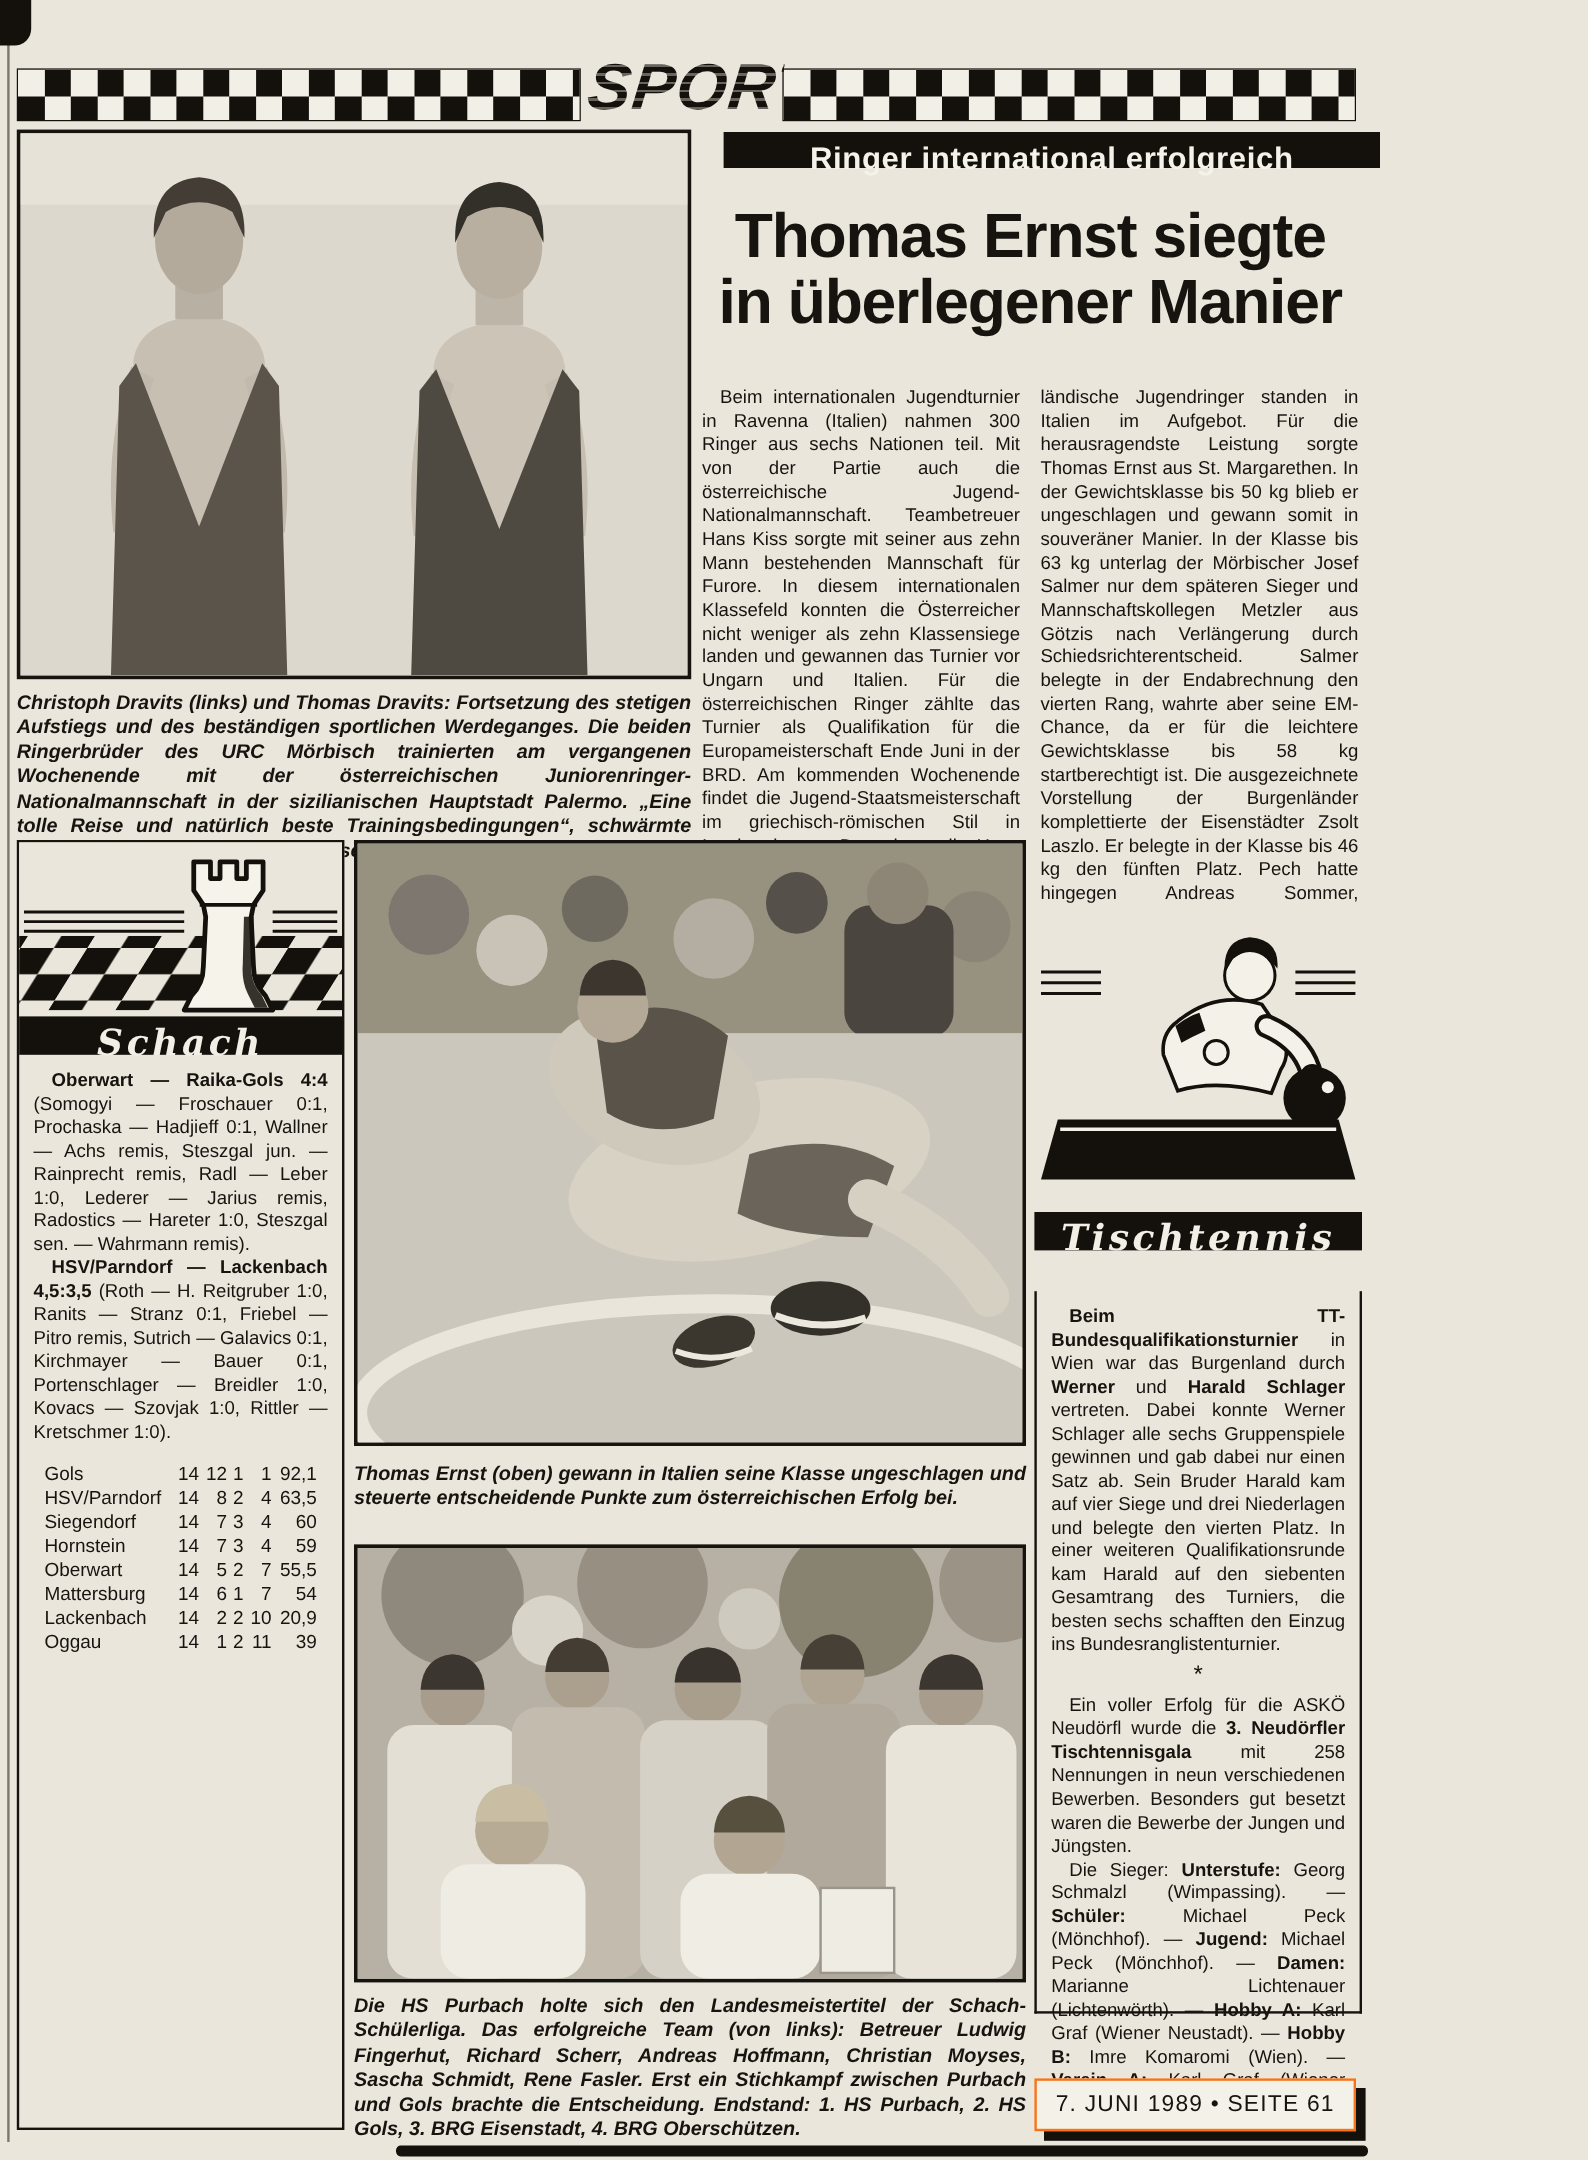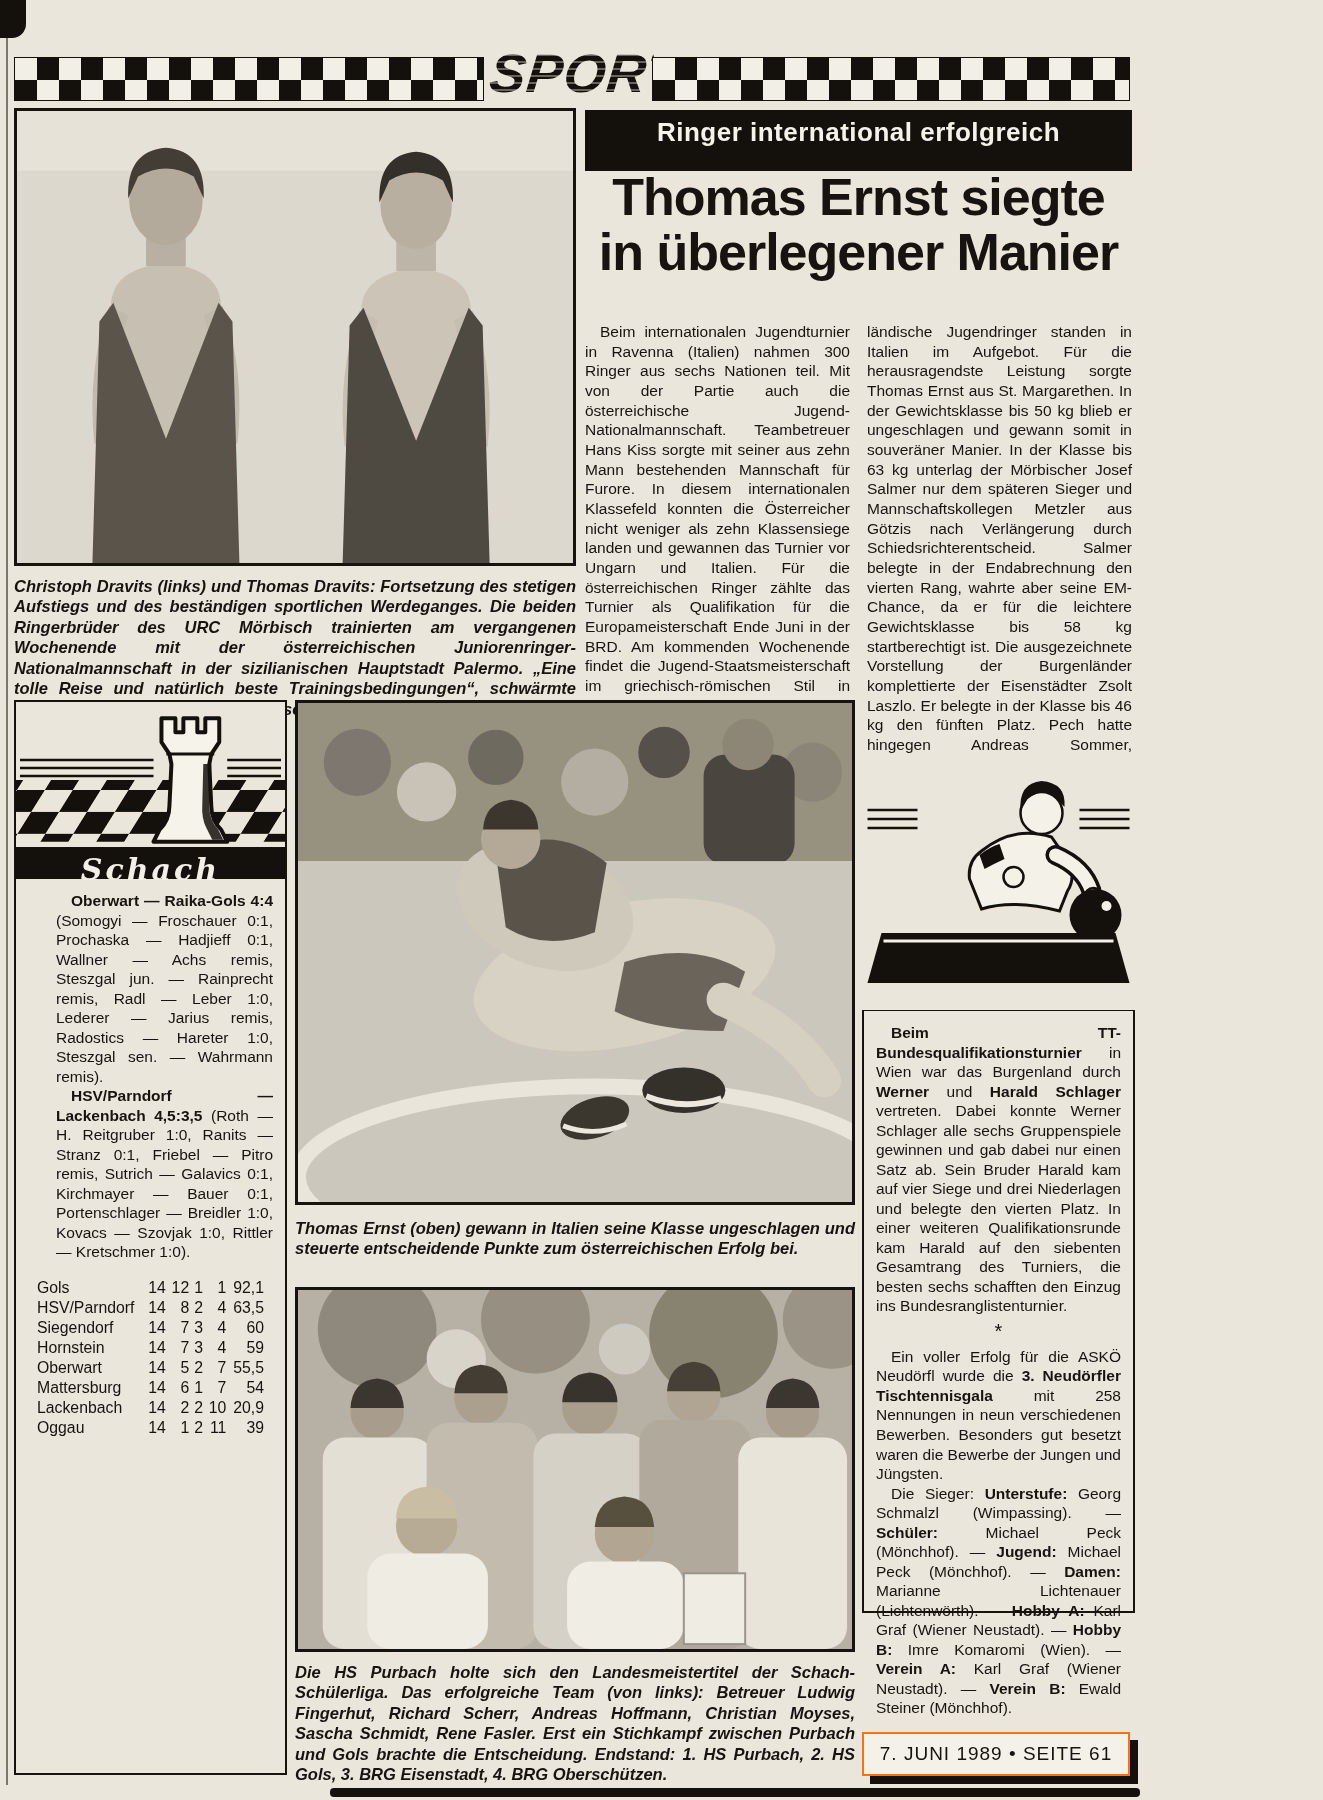--- a/index.html
+++ b/index.html
@@ -28,21 +28,21 @@
   .body-par{margin:0;text-indent:15px;}
   .no-indent{text-indent:0;}
   .b{font-weight:bold;}
 
   
   .section-box{border:2px solid #17140f;display:flex;flex-direction:column;background:#eae6dc;}
   .art-area{flex:0 0 auto;background:#eae6dc;}
   .art-area svg{display:block;width:100%;height:100%;}
   .band{background:#14110c;color:#f3efe7;text-align:center;font-family:"DejaVu Serif",serif;
         font-style:italic;font-weight:bold;font-size:30px;height:32px;line-height:46px;letter-spacing:3px;flex:0 0 auto;}
-  .section-text{padding:12px 12px 0;font-size:15.5px;line-height:1.26;text-align:justify;hyphens:auto;margin-left:28px;}
+  .section-text{padding:12px 12px 0;font-size:15.5px;line-height:1.26;text-align:justify;hyphens:auto;}
   .standings{margin:16px 0 0;border-collapse:collapse;width:100%;font-size:15.8px;}
   .standings td{padding:1px 0;}
   .standings td.num{text-align:right;padding-left:4px;white-space:nowrap;}
 
   .tt-art{background:#eae6dc;}
   .tt-art svg{display:block;width:100%;height:100%;}
   .tt-text{border:2px solid #17140f;border-top:none;padding:12px 12px 0;font-size:15.5px;line-height:1.26;text-align:justify;hyphens:auto;background:#eae6dc;}
   .star{text-align:center;font-size:20px;margin:3px 0;text-indent:0;}
 
   .footer-box{border:2px solid #f97316;background:#f4f1e9;box-shadow:8px 8px 0 #14110c;
@@ -85,21 +85,21 @@
         <ellipse cx="150" cy="95" rx="36" ry="44" fill="#b9afa0"></ellipse>
         <path d="M113 92 Q111 44 150 41 Q189 44 187 92 L177 70 Q150 54 123 70 Z" fill="#332f29"></path>
         <path d="M93 201 Q70 266 78 338 L101 335 Q94 266 112 211 Z" fill="#c5beb1"></path>
         <path d="M207 201 Q230 266 222 338 L199 335 Q206 266 188 211 Z" fill="#c5beb1"></path>
         <path d="M97 198 L150 332 L203 198 L217 216 L224 455 L76 455 L83 216 Z" fill="#4e4941"></path>
       </g>
     </svg>
   </div>
   <div class="abs caption" style="left:14px;top:576px;width:562px;">Christoph Dravits (links) und Thomas Dravits: Fortsetzung des stetigen Aufstiegs und des beständigen sportlichen Werdeganges. Die beiden Ringerbrüder des URC Mörbisch trainierten am vergangenen Wochenende mit der österreichischen Juniorenringer-Nationalmannschaft in der sizilianischen Hauptstadt Palermo. „Eine tolle Reise und natürlich beste Trainingsbedingungen“, schwärmte Thomas Dravits kurz vor der Abreise.</div>
 
-  <div class="abs kicker" style="left:585px;top:110px;width:547px;height:61px;">Ringer international erfolgreich</div>
+  <div class="abs kicker" style="left:603px;top:110px;width:547px;height:30px;">Ringer international erfolgreich</div>
   <div class="abs headline" style="left:585px;top:170px;width:547px;">
     <div>Thomas Ernst siegte</div>
     <div>in überlegener Manier</div>
   </div>
   <div class="abs body-col" style="left:585px;top:322px;width:265px;">
       <p class="body-par">Beim internationalen Jugendturnier in Ravenna (Italien) nahmen 300 Ringer aus sechs Nationen teil. Mit von der Partie auch die österreichische Jugend-Nationalmannschaft. Teambetreuer Hans Kiss sorgte mit seiner aus zehn Mann bestehenden Mannschaft für Furore. In diesem internationalen Klassefeld konnten die Österreicher nicht weniger als zehn Klassensiege landen und gewannen das Turnier vor Ungarn und Italien. Für die österreichischen Ringer zählte das Turnier als Qualifikation für die Europameisterschaft Ende Juni in der BRD. Am kommenden Wochenende findet die Jugend-Staatsmeisterschaft im griechisch-römischen Stil in Innsbruck statt. Danach vergibt Hans Kiss die EM-Tickets.</p>
       <p class="body-par">Mit Hans Kiss ist nicht nur ein Burgenländer Teambetreuer, auch vier burgen-</p>
     </div>
   <div class="abs body-col" style="left:867px;top:322px;width:265px;">
       <p class="body-par no-indent">ländische Jugendringer standen in Italien im Aufgebot. Für die herausragendste Leistung sorgte Thomas Ernst aus St. Margarethen. In der Gewichtsklasse bis 50 kg blieb er ungeschlagen und gewann somit in souveräner Manier. In der Klasse bis 63 kg unterlag der Mörbischer Josef Salmer nur dem späteren Sieger und Mannschaftskollegen Metzler aus Götzis nach Verlängerung durch Schiedsrichterentscheid. Salmer belegte in der Endabrechnung den vierten Rang, wahrte aber seine EM-Chance, da er für die leichtere Gewichtsklasse bis 58 kg startberechtigt ist. Die ausgezeichnete Vorstellung der Burgenländer komplettierte der Eisenstädter Zsolt Laszlo. Er belegte in der Klasse bis 46 kg den fünften Platz. Pech hatte hingegen Andreas Sommer, normalerweise ein potentieller Sieganwärter. Er erlitt im ersten Kampf ein Cut über dem Auge und bekam vom Arzt Wettkampfverbot.</p>
@@ -291,21 +291,21 @@
       <circle cx="230" cy="142" r="9" fill="#f4f1e8" stroke="#14110c" stroke-width="2.5"></circle>
       <circle cx="232" cy="160" r="26" fill="#14110c"></circle>
       <circle cx="243" cy="151" r="5" fill="#f4f1e8"></circle>
       <circle cx="178" cy="58" r="21" fill="#f4f1e8" stroke="#14110c" stroke-width="2.5"></circle>
       <path d="M157 56 Q155 28 178 26 Q203 28 201 52 L190 40 Q178 33 164 44 Z" fill="#14110c"></path>
       <polygon points="18,178 252,178 266,228 4,228" fill="#14110c"></polygon>
       <line x1="20" y1="186" x2="250" y2="186" stroke="#f4f1e8" stroke-width="3"></line>
     </svg>
   </div>
   <div class="abs band" style="left:862px;top:1010px;width:273px;">Tischtennis</div>
-  <div class="abs tt-text" style="left:862px;top:1011px;width:273px;height:602px;">
+  <div class="abs tt-text" style="left:862px;top:1076px;width:273px;height:602px;">
       <p class="body-par"><span class="b">Beim TT-Bundesqualifikationsturnier</span><span> in Wien war das Burgenland durch </span><span class="b">Werner</span><span> und </span><span class="b">Harald Schlager</span><span> vertreten. Dabei konnte Werner Schlager alle sechs Gruppenspiele gewinnen und gab dabei nur einen Satz ab. Sein Bruder Harald kam auf vier Siege und drei Niederlagen und belegte den vierten Platz. In einer weiteren Qualifikationsrunde kam Harald auf den siebenten Gesamtrang des Turniers, die besten sechs schafften den Einzug ins Bundesranglistenturnier.</span></p>
       <p class="star">*</p>
       <p class="body-par"><span>Ein voller Erfolg für die ASKÖ Neudörfl wurde die </span><span class="b">3. Neudörfler Tischtennisgala</span><span> mit 258 Nennungen in neun verschiedenen Bewerben. Besonders gut besetzt waren die Bewerbe der Jungen und Jüngsten.</span></p>
       <p class="body-par"><span>Die Sieger: </span><span class="b">Unterstufe:</span><span> Georg Schmalzl (Wimpassing). — </span><span class="b">Schüler:</span><span> Michael Peck (Mönchhof). — </span><span class="b">Jugend:</span><span> Michael Peck (Mönchhof). — </span><span class="b">Damen:</span><span> Marianne Lichtenauer (Lichtenwörth). — </span><span class="b">Hobby A:</span><span> Karl Graf (Wiener Neustadt). — </span><span class="b">Hobby B:</span><span> Imre Komaromi (Wien). — </span><span class="b">Verein A:</span><span> Karl Graf (Wiener Neustadt). — </span><span class="b">Verein B:</span><span> Ewald Steiner (Mönchhof).</span></p>
     </div>
 
   <div class="abs footer-box" style="left:862px;top:1732px;width:268px;height:44px;">7. JUNI 1989 • SEITE 61</div>
 
 </div>
 

